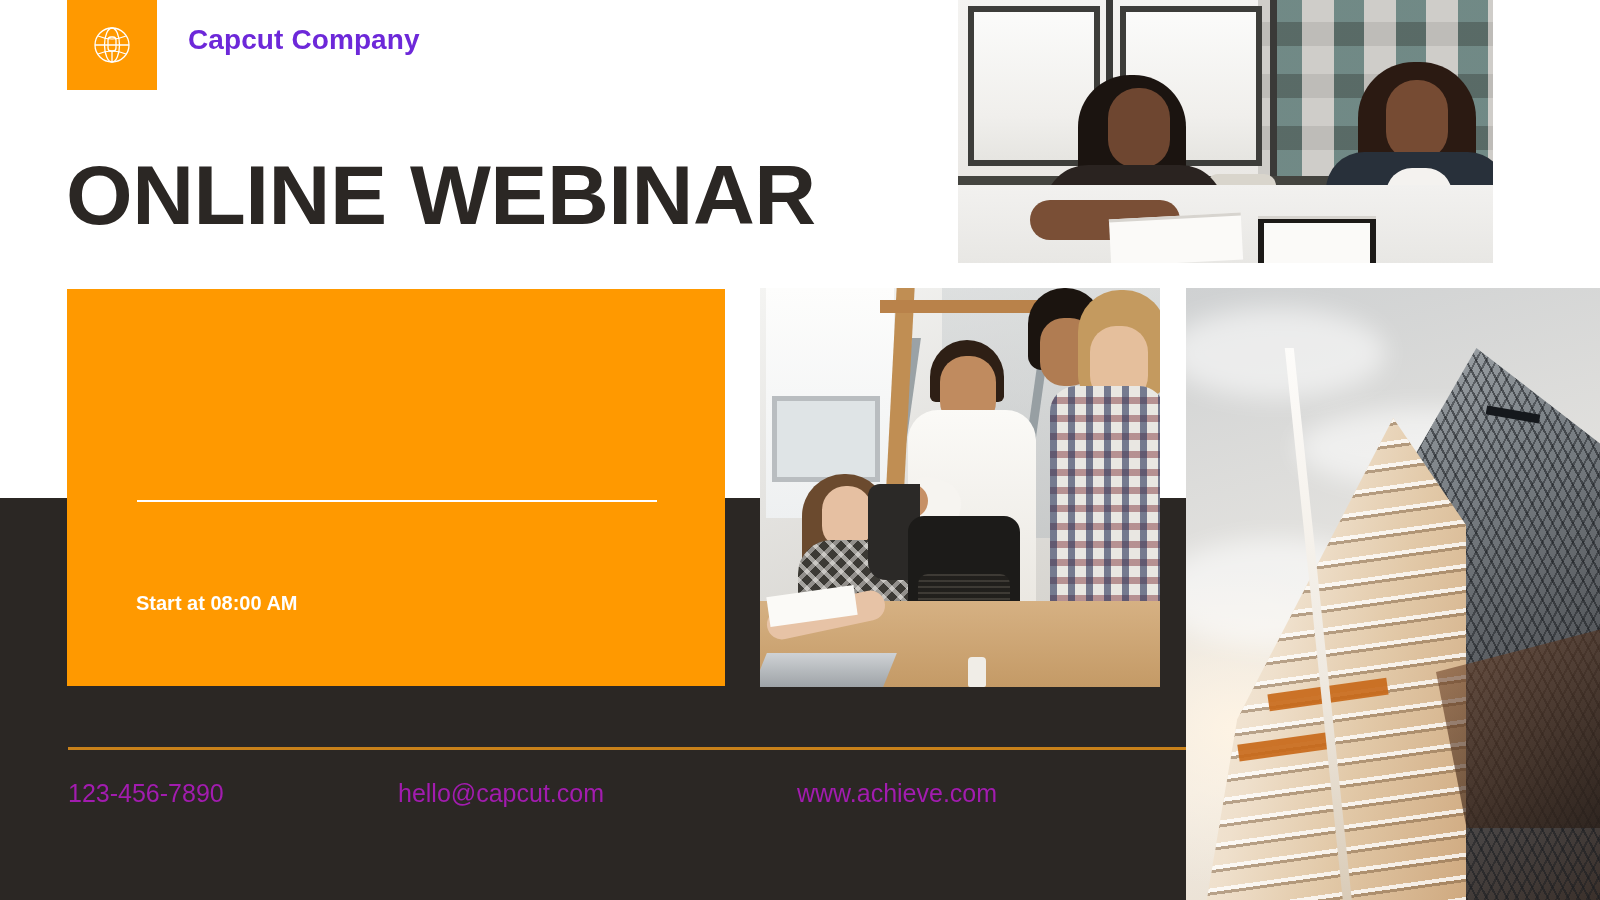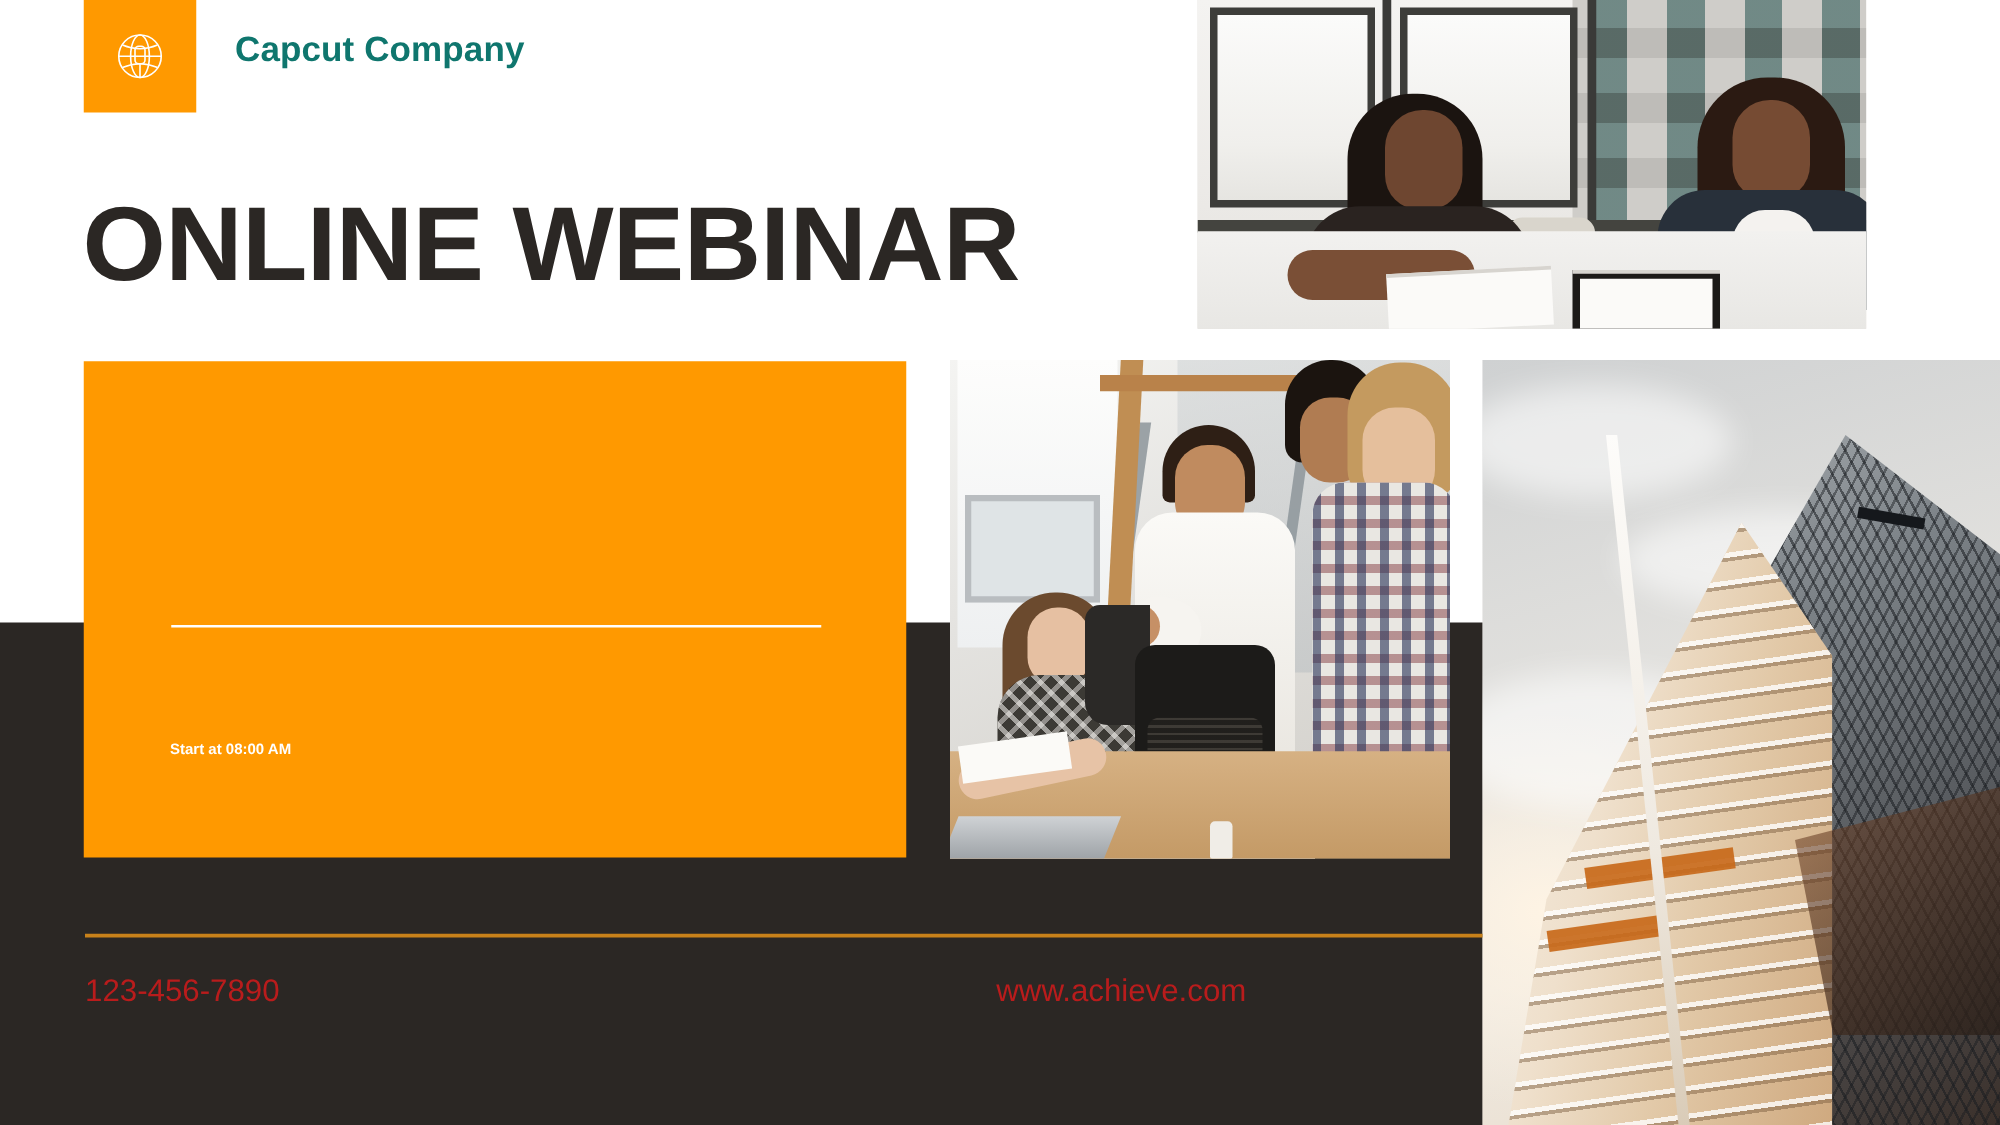--- a/index.html
+++ b/index.html
@@ -42,21 +42,21 @@
     justify-content: center;
   }
   .logo-box svg { display: block; }
 
   .company-name {
     position: absolute;
     left: 188px;
     top: 24px;
     font-size: 28px;
     font-weight: bold;
-    color: #0f766e;
+    color: #6d28d9;
     letter-spacing: 0.1px;
     white-space: nowrap;
   }
 
   .headline {
     position: absolute;
     left: 66px;
     top: 150px;
     font-size: 84px;
     line-height: 90px;
@@ -100,21 +100,21 @@
     top: 264px;
     font-size: 30px;
     font-weight: bold;
     color: #ffffff;
     white-space: nowrap;
   }
   .card-time {
     position: absolute;
     left: 69px;
     top: 303px;
-    font-size: 12px;
+    font-size: 20px;
     font-weight: bold;
     color: #ffffff;
     white-space: nowrap;
   }
   .register-btn {
     position: absolute;
     left: 411px;
     top: 269px;
     width: 178px;
     height: 58px;
@@ -137,21 +137,21 @@
     left: 68px;
     top: 747px;
     width: 1118px;
     height: 3px;
     background: #c8811a;
   }
   .footer-item {
     position: absolute;
     top: 779px;
     font-size: 25px;
-    color: #b91c1c;
+    color: #a21caf;
     white-space: nowrap;
   }
   .footer-phone { left: 68px; }
   .footer-email { left: 398px; }
   .footer-web   { left: 797px; }
 
   
   .photo { position: absolute; overflow: hidden; }
 
   
@@ -537,15 +537,16 @@
     <div class="pw-slot"></div>
   </div>
 
   <div class="orange-card">
     <div class="card-rule"></div>
     <div class="card-time">Start at 08:00 AM</div>
   </div>
 
   <div class="footer-rule"></div>
   <div class="footer-item footer-phone">123-456-7890</div>
+  <div class="footer-item footer-email">hello@capcut.com</div>
   <div class="footer-item footer-web">www.achieve.com</div>
 
 </div>
 
 </body></html>

